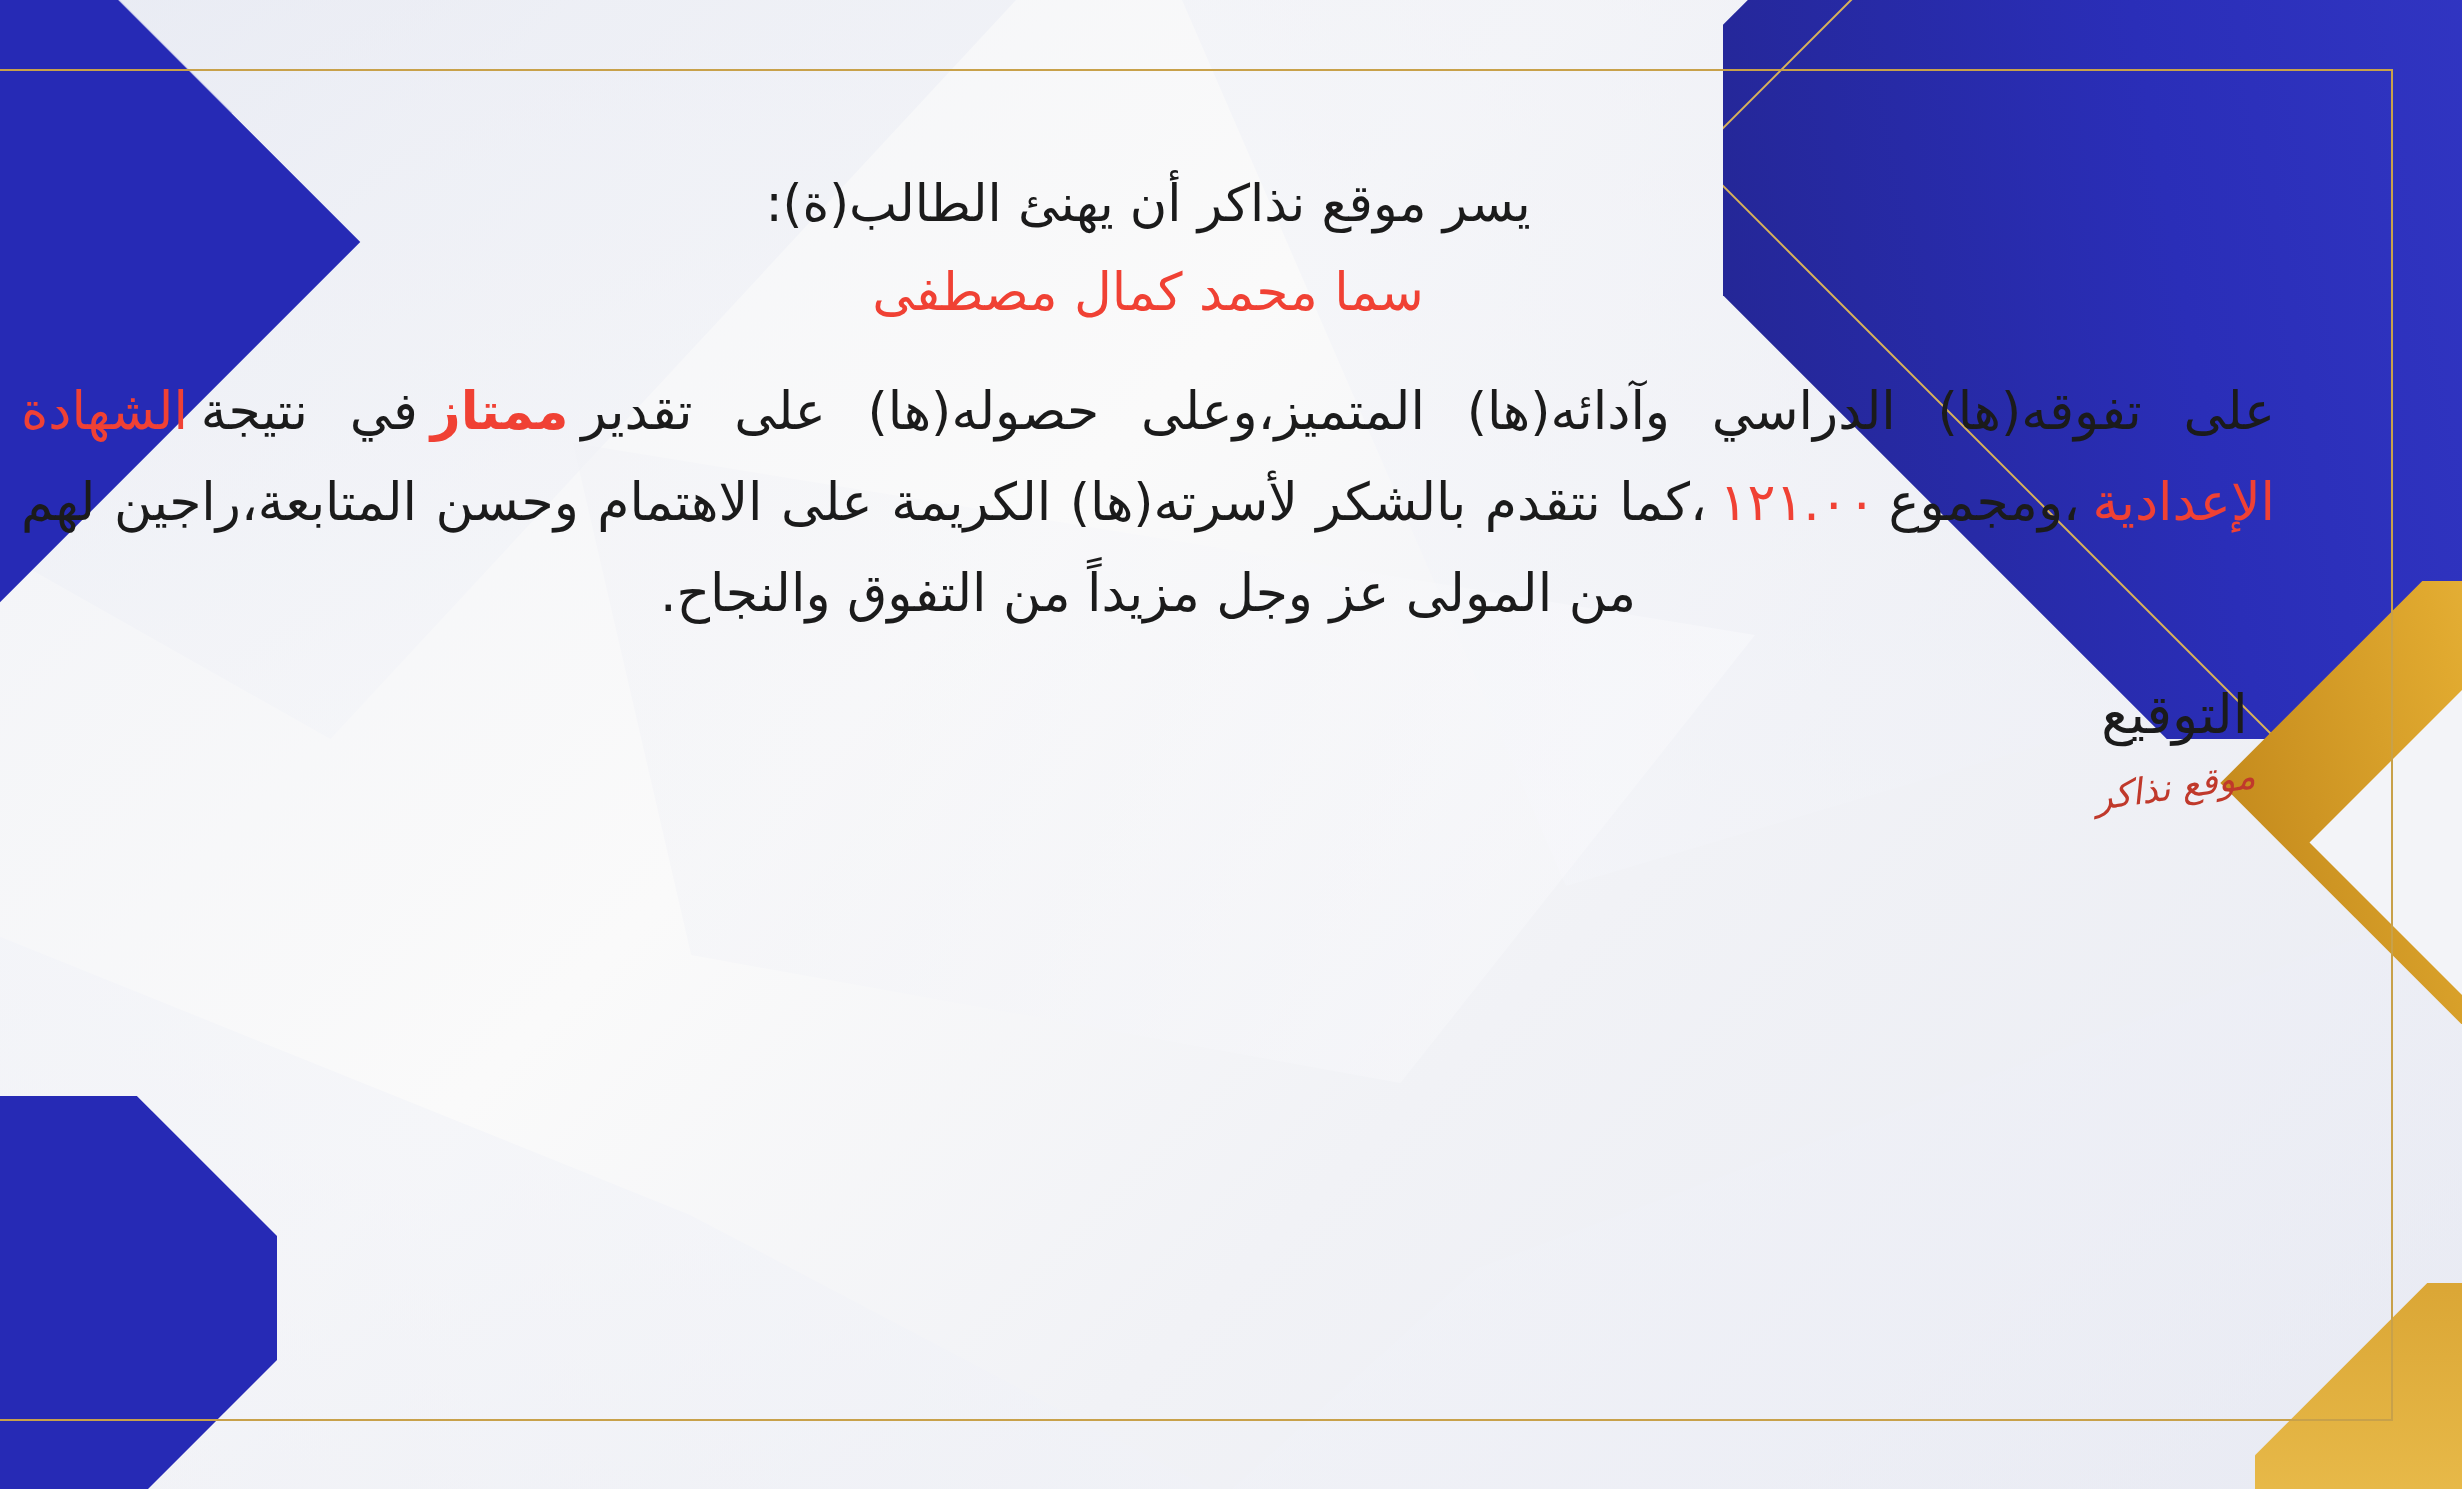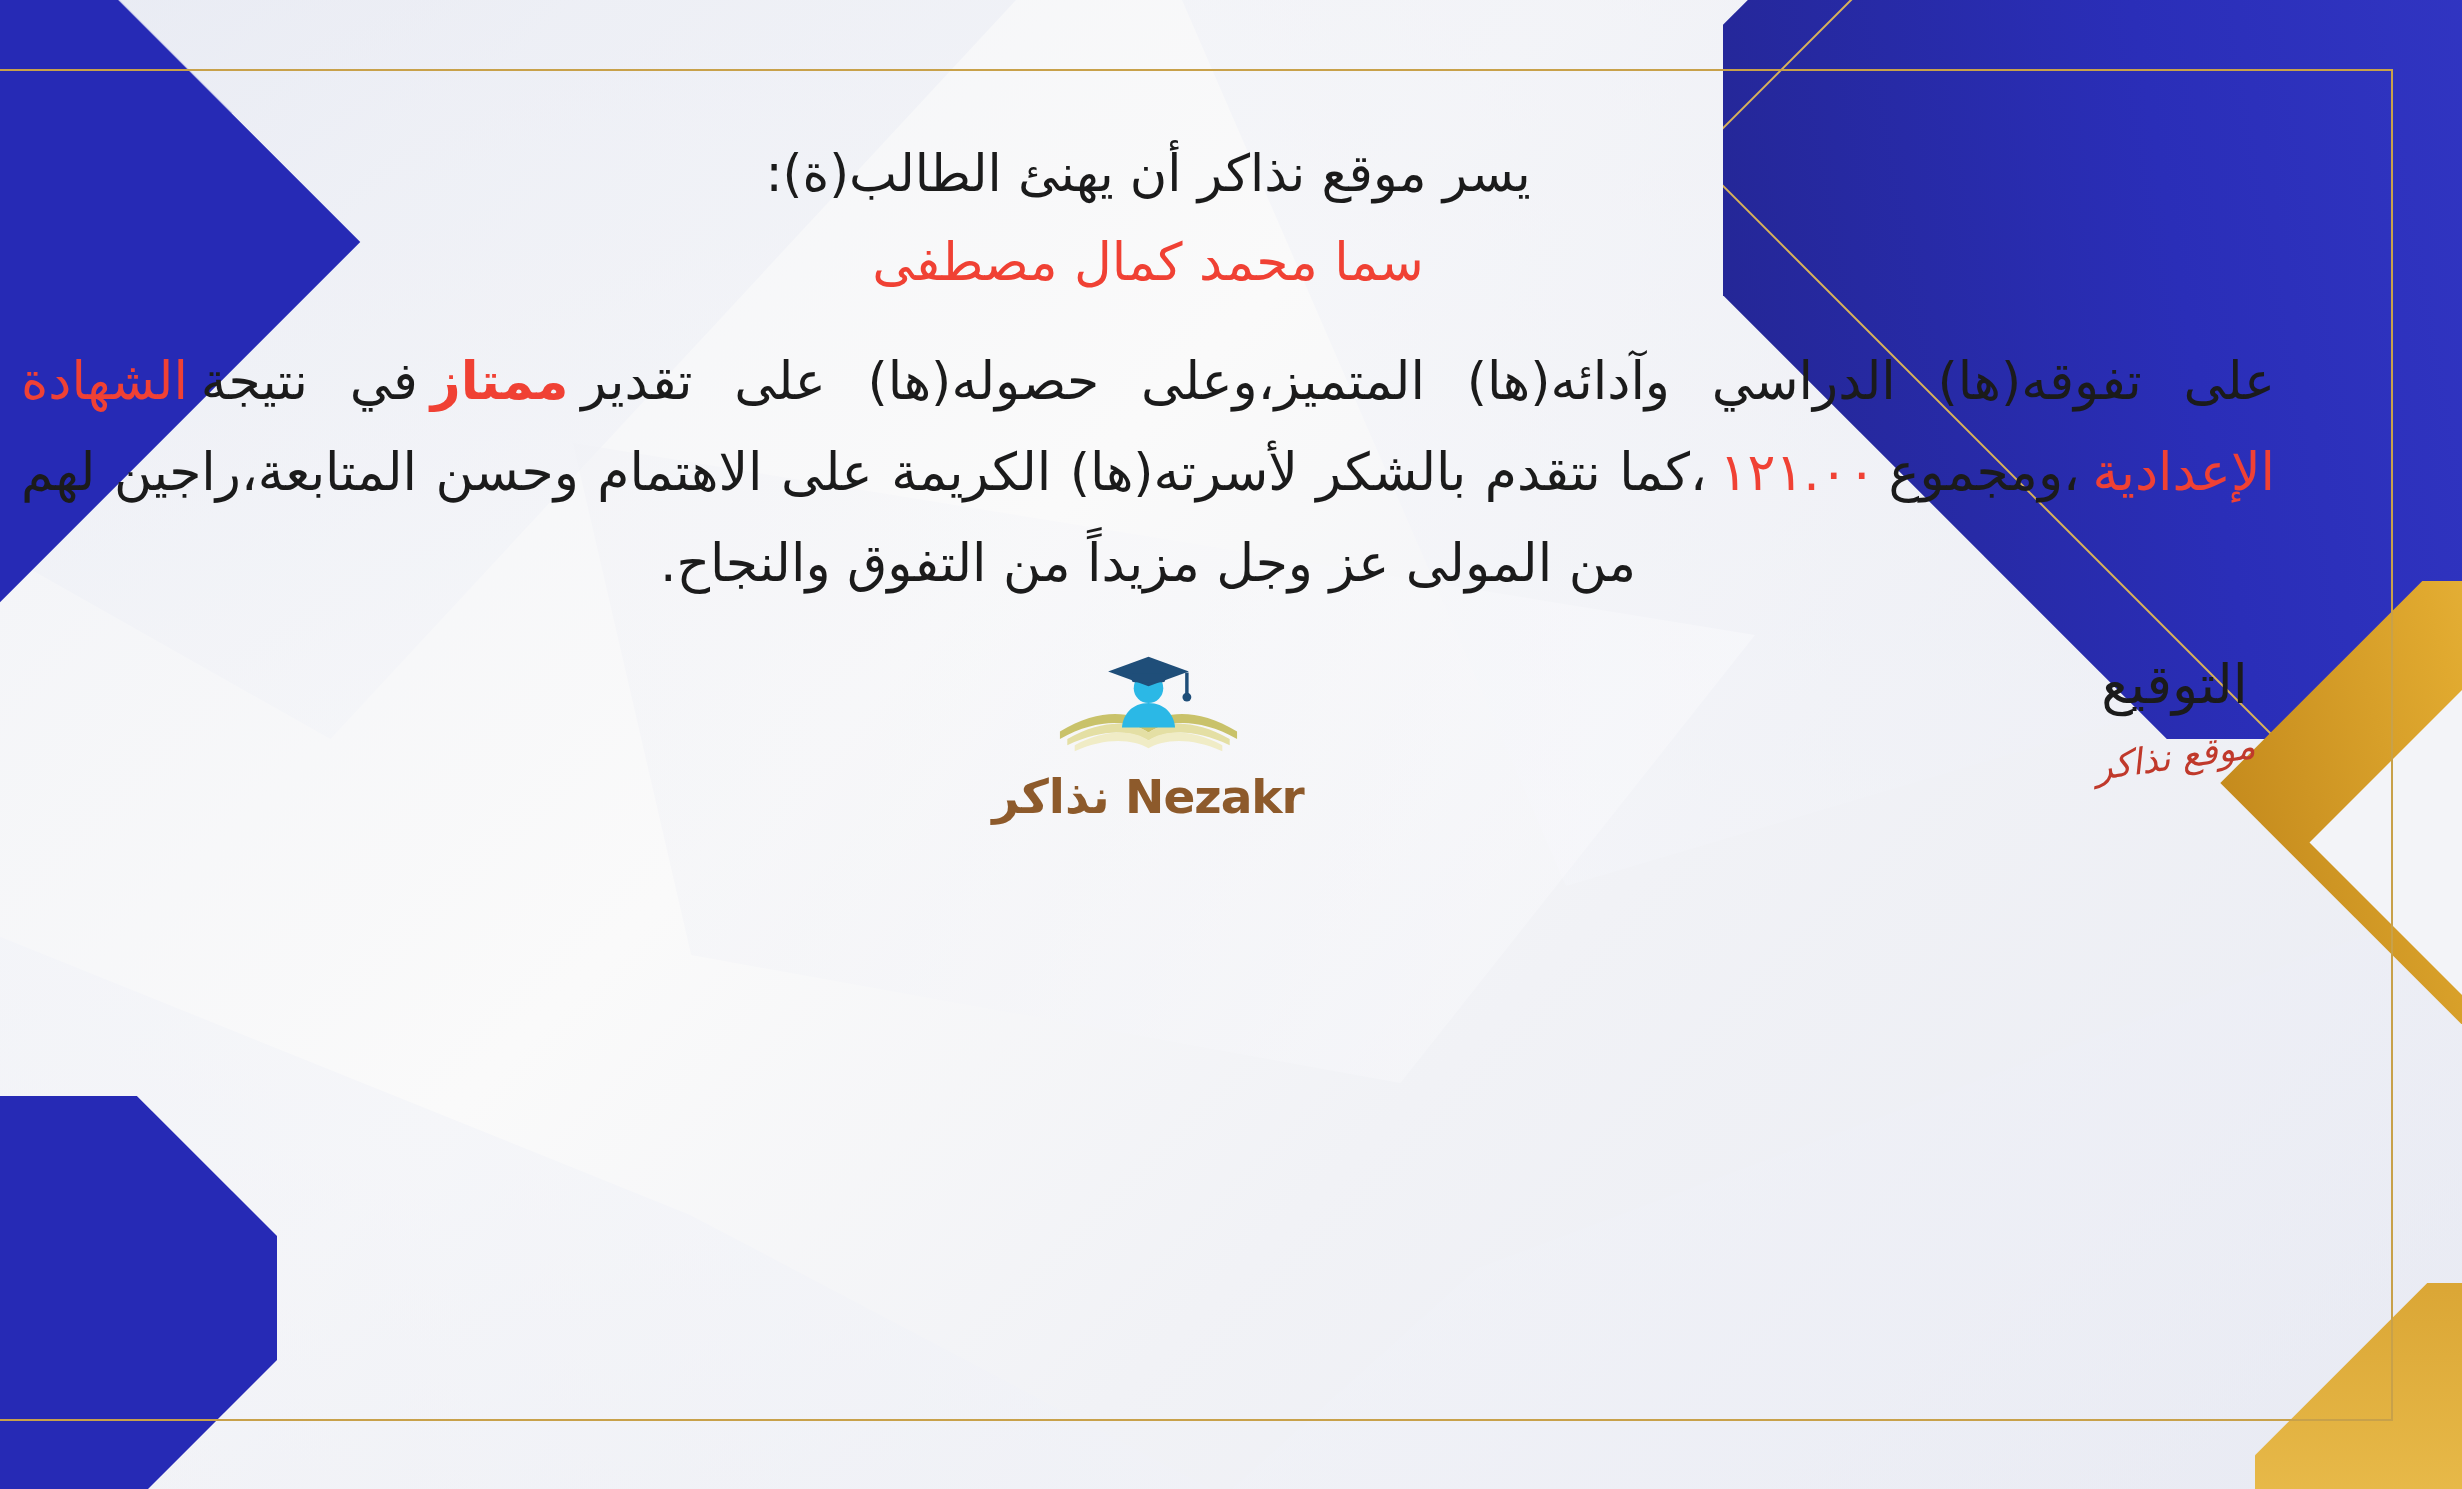--- a/index.html
+++ b/index.html
@@ -194,21 +194,21 @@
     color: #2a2fc4;
     letter-spacing: -3px;
     text-shadow:
       4.9px 4.9px 0 rgba(140,150,210,0.35),
       0 0 1px rgba(40,45,170,0.9);
     line-height: 1.1;
     direction: rtl;
   }
 
   .intro-line {
-    margin-top: 45px;
+    margin-top: 75px;
     font-size: 51px;
     color: #1b1b1b;
     direction: rtl;
     text-align: center;
   }
 
   .student-name {
     margin-top: 29.5px;
     font-size: 52px;
     color: #f04134;
@@ -333,37 +333,17 @@
       <span>على تفوقه(ها) الدراسي وآدائه(ها) المتميز،وعلى حصوله(ها) على تقدير</span><span class="hl">ممتاز</span><span>في نتيجة</span><span class="hl-plain">الشهادة الإعدادية</span><span>،ومجموع</span><span class="hl-plain">١٢١.٠٠</span><span>،كما نتقدم بالشكر لأسرته(ها) الكريمة على الاهتمام وحسن المتابعة،راجين لهم من المولى عز وجل مزيداً من التفوق والنجاح.</span>
     </div>
 
     <div class="footer">
 
       <div class="signature-block">
         <div class="signature-label">التوقيع</div>
         <div class="signature-script">موقع نذاكر</div>
       </div>
 
-      <div class="logo-block">
-        <svg class="logo-mark" width="207" height="123" viewBox="0 0 420 250">
-
-          <path d="M30 180 C110 130 180 140 210 165 C240 140 310 130 390 180 L390 195 C310 150 245 158 210 182 C175 158 110 150 30 195 Z" fill="#c9c26a"></path>
-          <path d="M45 195 C120 152 180 160 210 182 C240 160 300 152 375 195 L375 208 C300 172 245 178 210 198 C175 178 120 172 45 208 Z" fill="#e4dfa4"></path>
-          <path d="M60 208 C125 172 182 178 210 198 C238 178 295 172 360 208 L360 220 C295 190 240 196 210 214 C180 196 125 190 60 220 Z" fill="#f0ecc6"></path>
-
-          <circle cx="210" cy="92" r="30" fill="#2bb8e6"></circle>
-          <path d="M210 122 C176 122 158 146 156 172 L264 172 C262 146 244 122 210 122 Z" fill="#2bb8e6"></path>
-
-          <path d="M128 58 L210 28 L292 58 L210 88 Z" fill="#1f4e79"></path>
-          <rect x="176" y="62" width="68" height="18" rx="5" fill="#1f4e79"></rect>
-          <path d="M288 60 L288 104" stroke="#1f4e79" stroke-width="7" fill="none"></path>
-          <circle cx="288" cy="110" r="9" fill="#1f4e79"></circle>
-        </svg>
-        <div class="logo-word">
-          <span>Nezakr</span>
-          <span>نذاكر</span>
-        </div>
-      </div>
 
     </div>
   </div>
 </div>
 
 
 </body></html>

